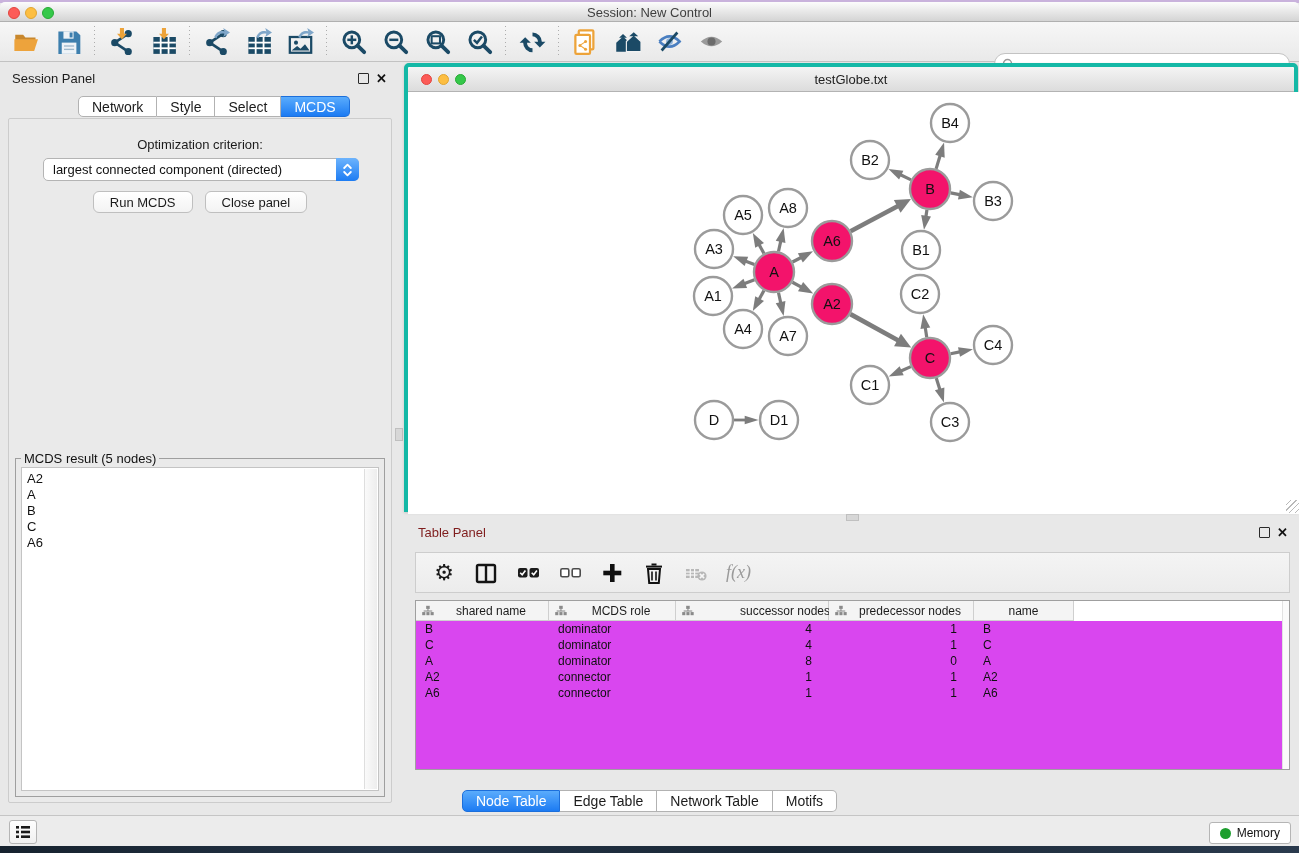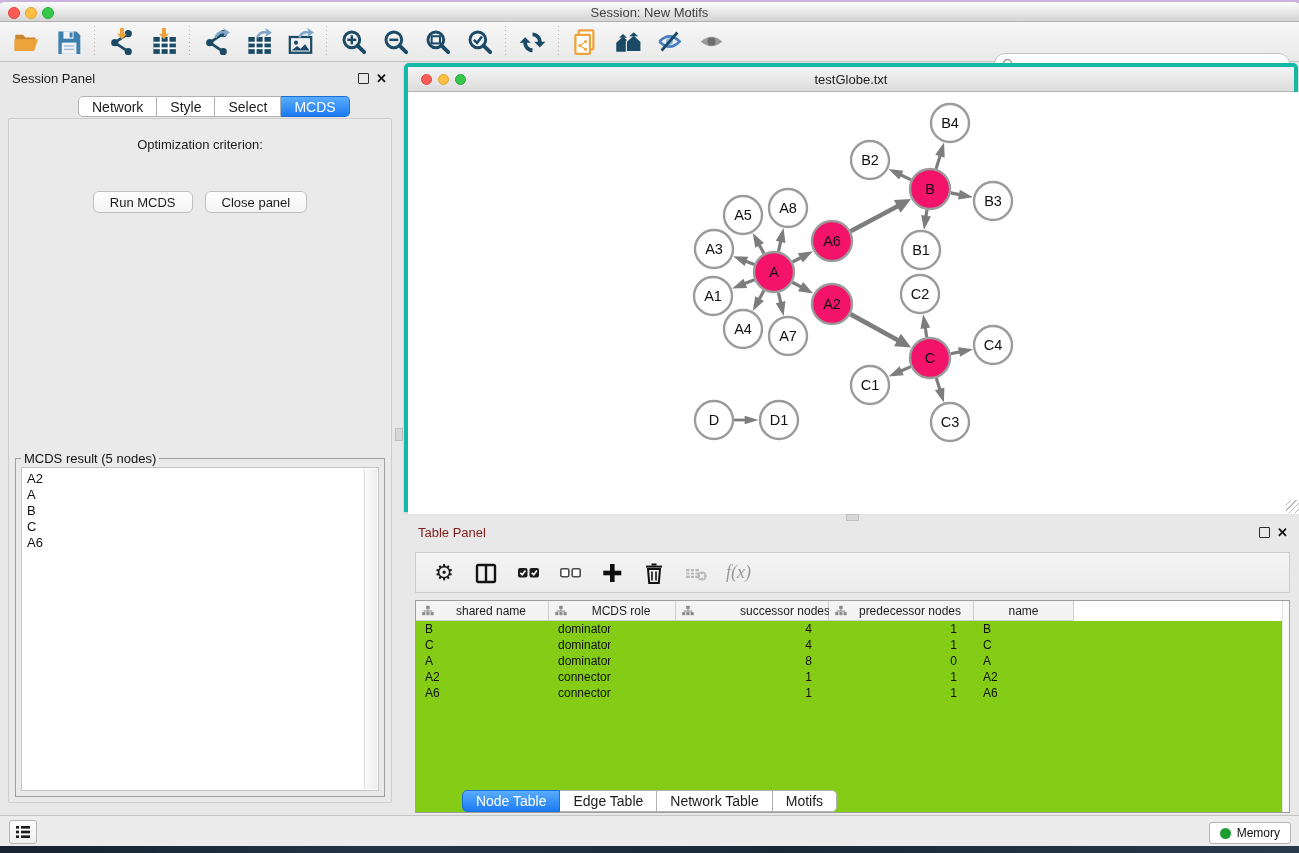--- a/index.html
+++ b/index.html
@@ -102,22 +102,22 @@
   
   .tpanel-head { position:absolute; left:418px; top:525px; font-size:13px; color:#7f1d1d; }
   .tp-float { left:1259px; top:527px; } .tp-close { left:1277px; top:527px; }
 
   .tp-toolbar { position:absolute; left:415px; top:552px; width:875px; height:41px;
                 background:linear-gradient(#f4f4f4,#ececec); border:1px solid #cdcdcd;
                 display:flex; align-items:center; gap:18px; padding-left:16px; }
   .tp-icon { display:flex; align-items:center; justify-content:center; min-width:24px; height:26px; }
   .fx-label { font-family:"Liberation Serif", serif; font-style:italic; font-size:18px; color:#9a9a9a; }
 
-  .datatable { position:absolute; left:415px; top:600px; width:875px; height:213px;
-               background:#84cc16; border:1px solid #9f9f9f; overflow:hidden; }
+  .datatable { position:absolute; left:415px; top:600px; width:875px; height:170px;
+               background:#d946ef; border:1px solid #9f9f9f; overflow:hidden; }
   .dt-scroll { position:absolute; right:0; top:0; bottom:0; width:7px;
                background:#fbfbfb; border-left:1px solid #e2e2e2; }
   .dt-header { display:flex; height:20px; }
   .dt-hcell { background:#f4f4f4; border-right:1px solid #cfcfcf; border-bottom:1px solid #cfcfcf;
               display:flex; align-items:center; font-size:12px; color:#1c1c1c; }
   .dt-hcell .hicon { margin-left:6px; display:flex; }
   .dt-hcell .hlabel { flex:1; text-align:center; padding:0 4px; white-space:nowrap; }
   .dt-hfill { flex:1; background:#fff; border-bottom:1px solid #fff; }
   .dt-row { display:flex; height:16px; }
   .dt-cell { font-size:12px; color:#101010; display:flex; align-items:center; white-space:nowrap; }
@@ -140,21 +140,21 @@
 </style>
 </head>
 <body>
 
 <div class="desktop-top"></div>
 
 <div class="titlebar">
   <span class="tl red"></span>
   <span class="tl yellow"></span>
   <span class="tl green"></span>
-  <div class="title">Session: New Motifs</div>
+  <div class="title">Session: New Control</div>
 </div>
 
 <div class="toolbar" id="main-toolbar">
   <div class="search-wrap">
     <svg width="13" height="13" viewBox="0 0 13 13">
       <circle cx="5.5" cy="5.5" r="4" fill="none" stroke="#9a9a9a" stroke-width="1.4"></circle>
       <line x1="8.6" y1="8.6" x2="12" y2="12" stroke="#9a9a9a" stroke-width="1.4"></line>
     </svg>
     <input type="text" placeholder="" style="">
   </div>
@@ -319,20 +319,29 @@
 
 <div class="cp-tabs" id="cp-tabs">
     <div class="tabseg">Network</div>
     <div class="tabseg">Style</div>
     <div class="tabseg">Select</div>
     <div class="tabseg active">MCDS</div>
   </div>
 
 <div class="cp-body">
   <div class="opt-label">Optimization criterion:</div>
+  <div class="dropdown">
+    <span class="dd-text">largest connected component (directed)</span>
+    <span class="dd-step">
+      <svg width="9" height="14" viewBox="0 0 9 14">
+        <polyline points="1.2,5 4.5,1.6 7.8,5" fill="none" stroke="#fff" stroke-width="1.8" stroke-linecap="round" stroke-linejoin="round"></polyline>
+        <polyline points="1.2,9 4.5,12.4 7.8,9" fill="none" stroke="#fff" stroke-width="1.8" stroke-linecap="round" stroke-linejoin="round"></polyline>
+      </svg>
+    </span>
+  </div>
   <div class="cp-buttons">
     <button class="mac-btn">Run MCDS</button>
     <button class="mac-btn">Close panel</button>
   </div>
   <div class="fieldset">
     <span class="legend">MCDS result (5 nodes)</span>
     <div class="result-list" id="result-list">
       <div class="result-scroll"></div>
     <div>A2</div>
         <div>A</div>

